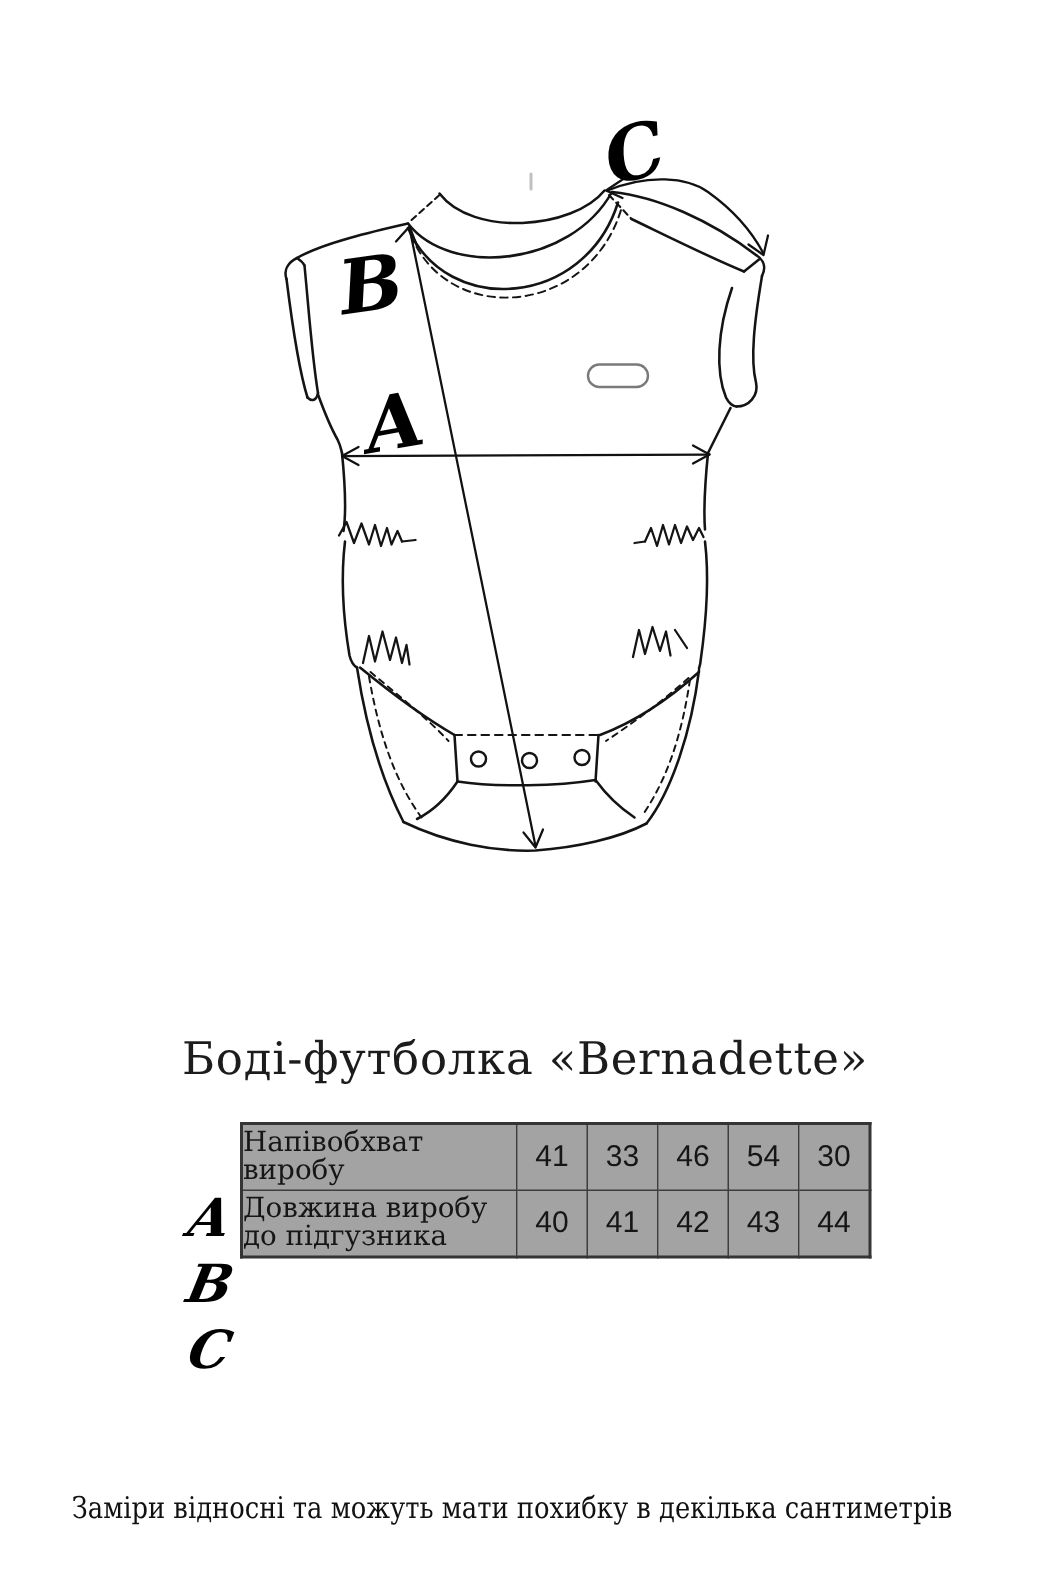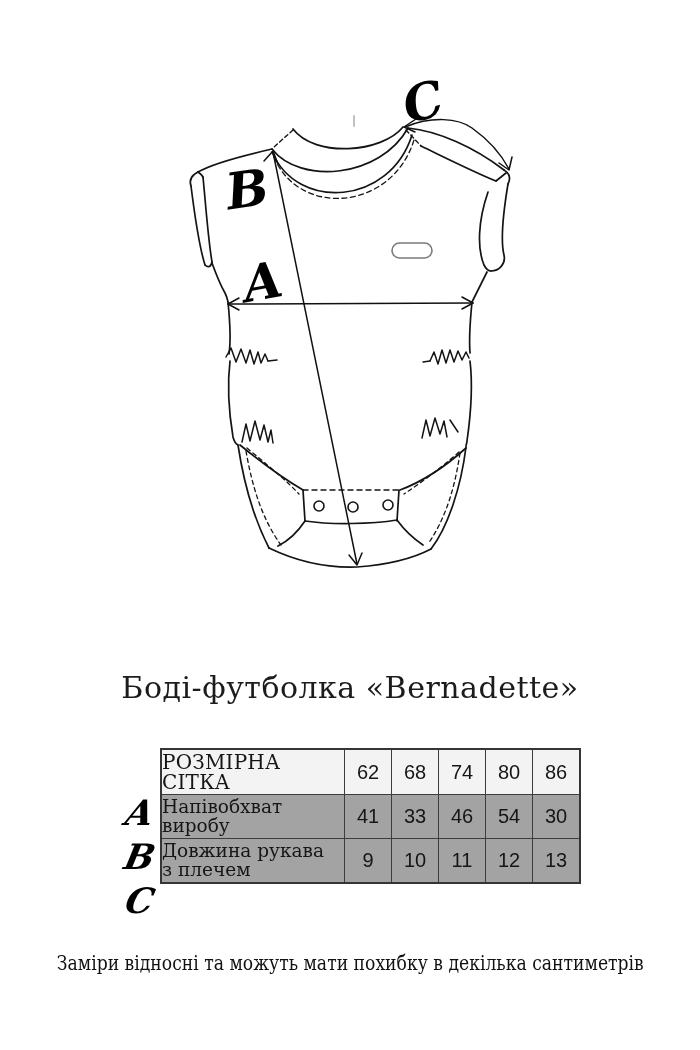--- a/index.html
+++ b/index.html
@@ -3,21 +3,21 @@
 <meta charset="utf-8">
 <style>
   html,body { margin:0; padding:0; background:#ffffff; }
   .sheet {
     position:relative; width:700px; height:1050px; background:#ffffff;
     font-family:"DejaVu Serif", serif; color:#1a1a1a; overflow:hidden;
   }
   svg.diagram { position:absolute; top:0; left:0; display:block; }
 
   .product-title {
-    position:absolute; top:670px; left:0; width:700px; text-align:center;
+    position:absolute; top:689px; left:0; width:700px; text-align:center;
     font-size:30px; letter-spacing:0.5px; color:#1c1c1c; white-space:nowrap;
   }
 
   .tbl-letter {
     position:absolute; left:120px; width:40px; text-align:center;
     font-family:"DejaVu Serif", serif; font-style:italic; font-weight:bold;
     font-size:35px; color:#000; transform:skewX(-12deg);
   }
   .tbl-letter.la { top:792px; }
   .tbl-letter.lb { top:836px; }
@@ -37,21 +37,21 @@
   td.lbl {
     width:182px; text-align:left; padding-left:11px;
     font-family:"DejaVu Serif", serif; font-size:18.5px; line-height:1.02;
   }
   tr.head td.lbl { font-size:20px; letter-spacing:0.2px; }
   td.num {
     width:46px; text-align:center;
     font-family:"Liberation Sans", sans-serif; font-size:20px;
   }
 
-  .disclaimer { position:absolute; top:951px; left:0; width:700px; text-align:center; }
+  .disclaimer { position:absolute; top:993px; left:0; width:700px; text-align:left; }
   .disclaimer span {
     display:inline-block; white-space:nowrap; font-family:"DejaVu Serif", serif;
     font-size:20px; color:#111; transform:scaleX(0.86); transform-origin:center;
   }
 </style>
 </head>
 <body>
 
 <div class="sheet">
 
@@ -158,49 +158,41 @@
   </svg>
 
   <div class="product-title">Боді-футболка «Bernadette»</div>
 
   <div class="tbl-letter la">A</div>
   <div class="tbl-letter lb">B</div>
   <div class="tbl-letter lc">C</div>
 
   <table class="size-table">
     <tbody>
-        <tr class="head">
-      <td class="lbl">РОЗМІРНА СІТКА</td>
-      <td class="num">62</td>
-      <td class="num">68</td>
-      <td class="num">74</td>
-      <td class="num">80</td>
-      <td class="num">86</td>
-    </tr>
     <tr class="body-row">
       <td class="lbl">
         <div>Напівобхват</div>
         <div>виробу</div>
       </td>
       <td class="num">41</td>
       <td class="num">33</td>
       <td class="num">46</td>
       <td class="num">54</td>
       <td class="num">30</td>
     </tr>
     <tr class="body-row">
       <td class="lbl">
-        <div>Довжина рукава</div>
-        <div>з плечем</div>
+        <div>Довжина виробу</div>
+        <div>до підгузника</div>
       </td>
-      <td class="num">9</td>
-      <td class="num">10</td>
-      <td class="num">11</td>
-      <td class="num">12</td>
-      <td class="num">13</td>
+      <td class="num">40</td>
+      <td class="num">41</td>
+      <td class="num">42</td>
+      <td class="num">43</td>
+      <td class="num">44</td>
     </tr>
   </tbody>
     </table>
 
   <div class="disclaimer">
     <span>Заміри відносні та можуть мати похибку в декілька сантиметрів</span>
   </div>
 
 </div>
 

